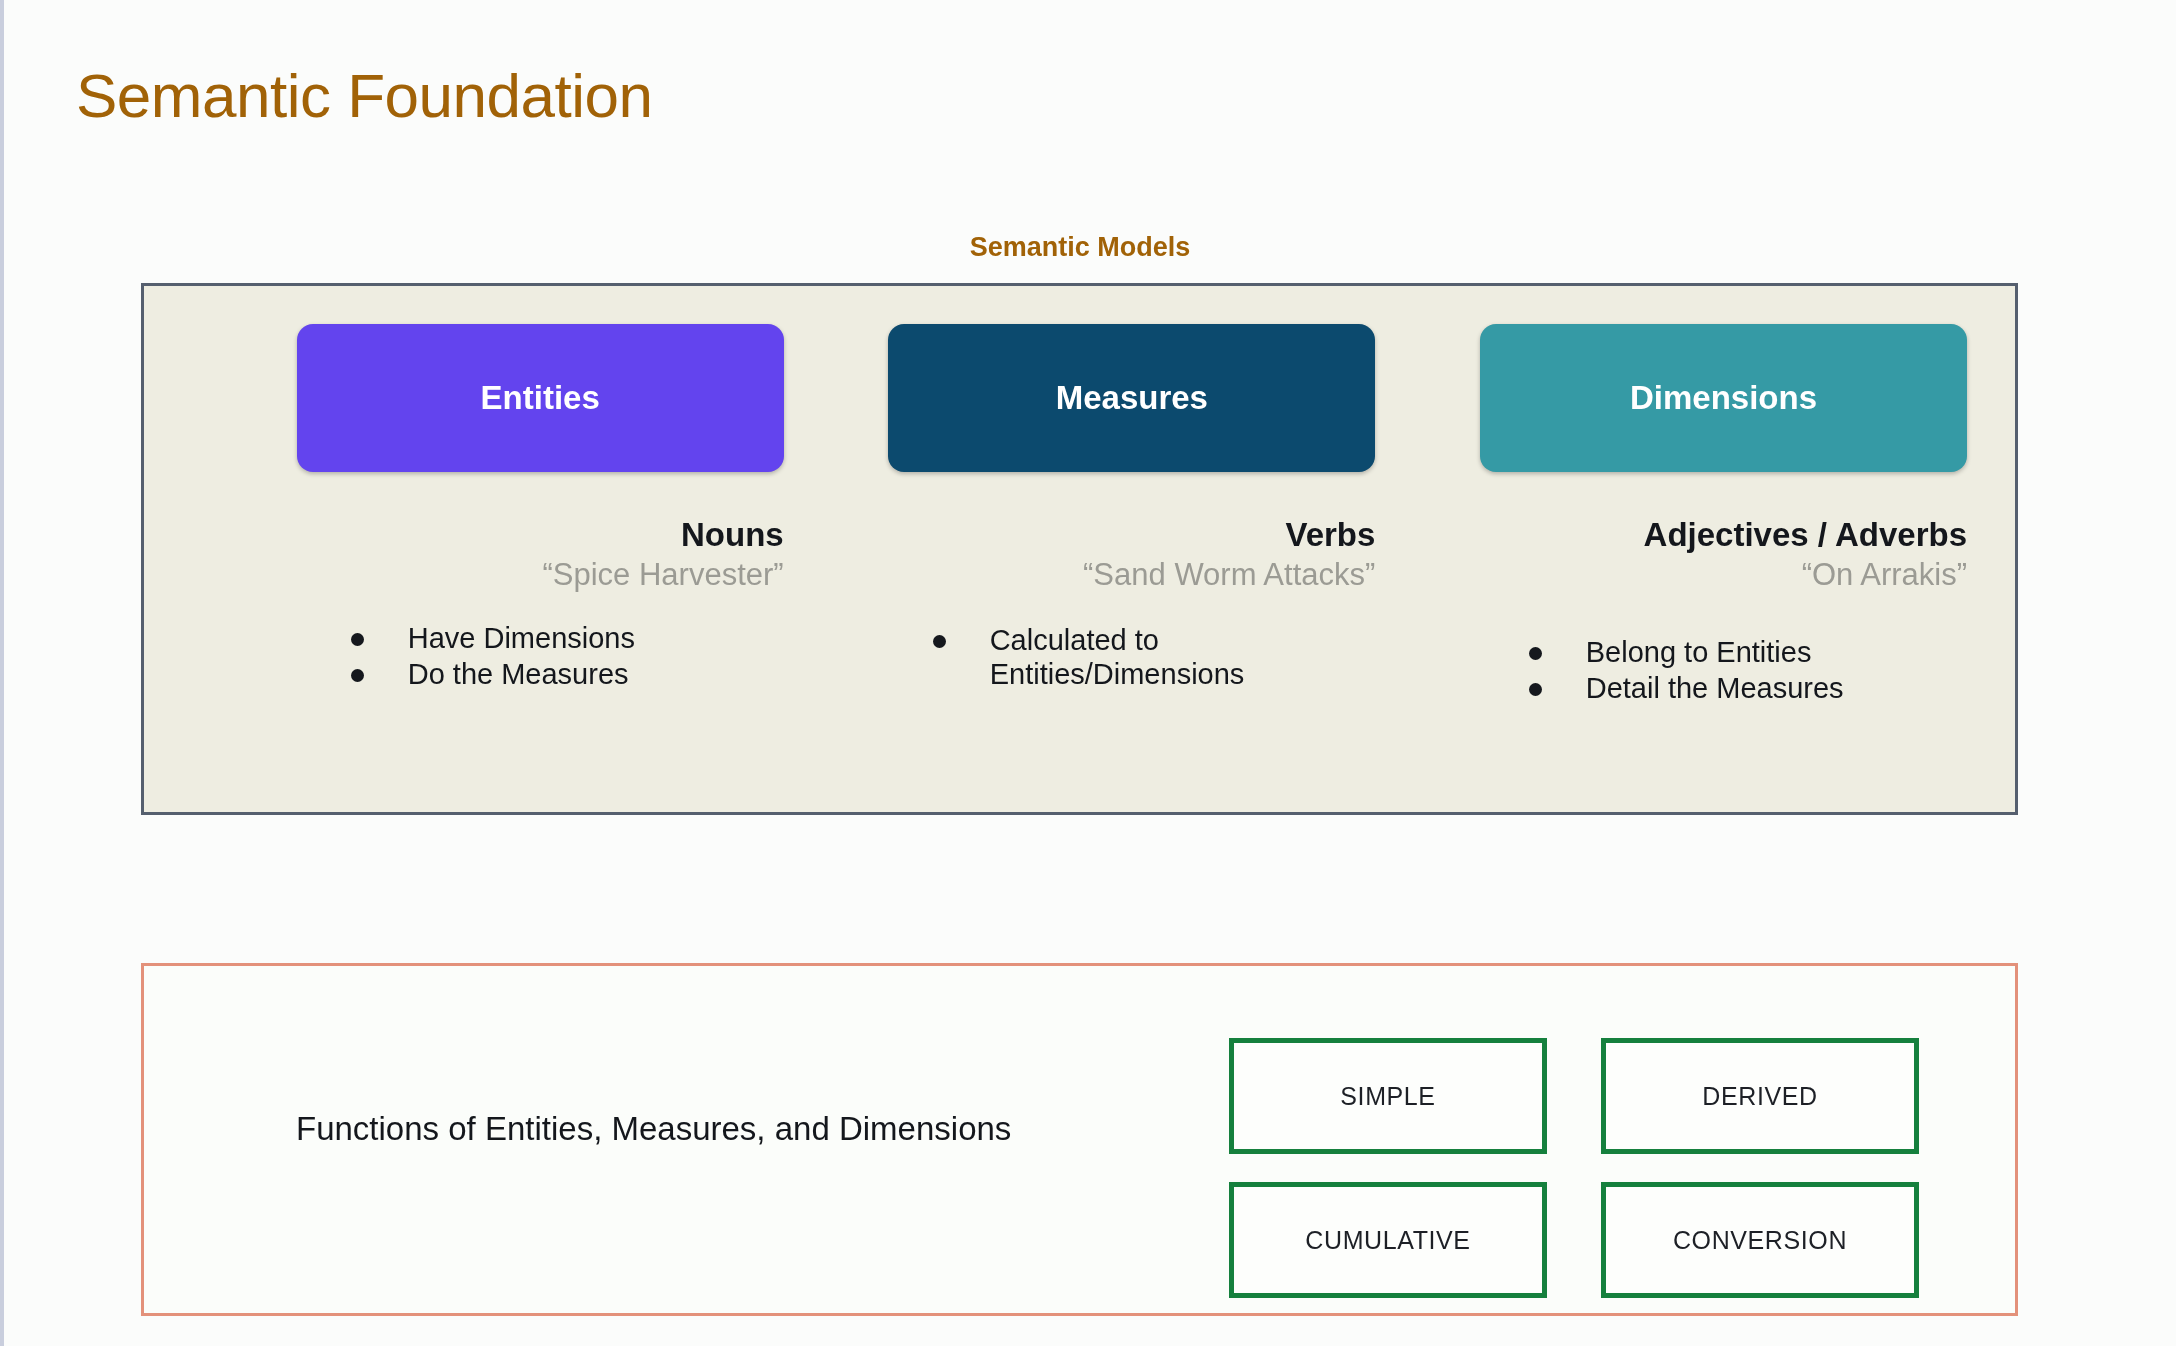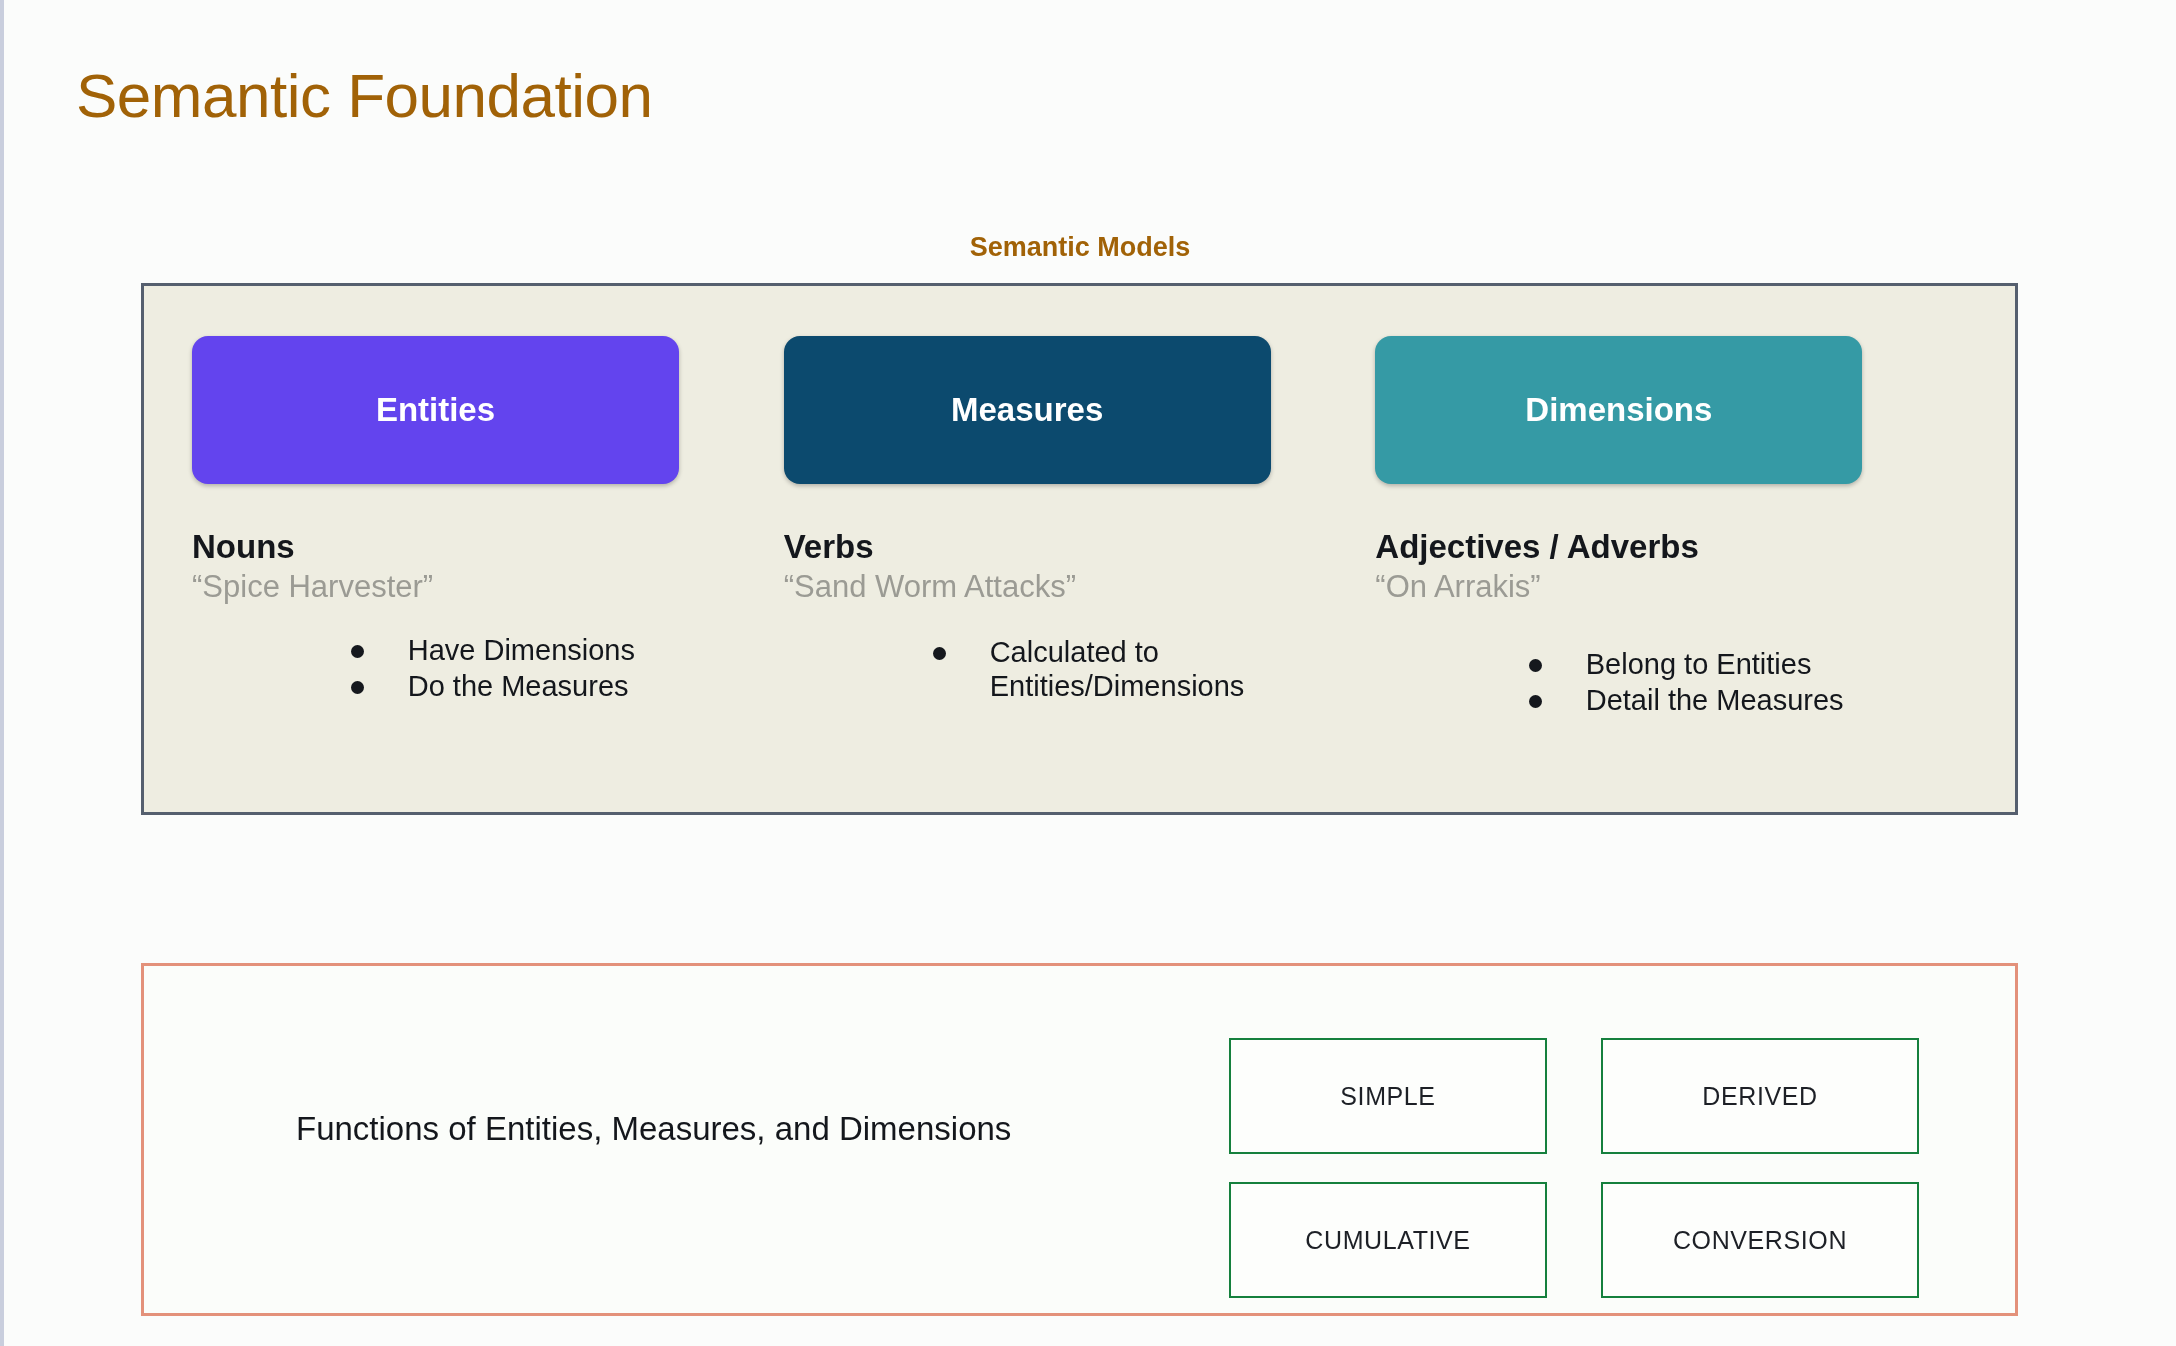--- a/index.html
+++ b/index.html
@@ -66,22 +66,22 @@
     width: 100%; height: 100%;
     display: flex;
     flex-direction: row;
     box-sizing: border-box;
     padding: 0 48px;
   }
   .sm-col {
     flex: 1 1 0;
     display: flex;
     flex-direction: column;
-    align-items: flex-start;
-    padding-top: 50px;
+    align-items: flex-end;
+    padding-top: 38px;
     box-sizing: border-box;
   }
 
   .pill {
     width: 487px;
     height: 148px;
     border-radius: 16px;
     display: flex;
     align-items: center;
     justify-content: center;
@@ -180,21 +180,21 @@
     left: 1085px;
     top: 72px;
     width: 690px;
     display: grid;
     grid-template-columns: 318px 318px;
     grid-template-rows: 116px 116px;
     column-gap: 54px;
     row-gap: 28px;
   }
   .mt-cell {
-    border: 2px solid #15803d;
+    border: 5px solid #15803d;
     background: #fdfefc;
     display: flex;
     align-items: center;
     justify-content: center;
     font-size: 25px;
     letter-spacing: 0.6px;
     color: #1d2026;
     box-sizing: border-box;
   }
 </style>

